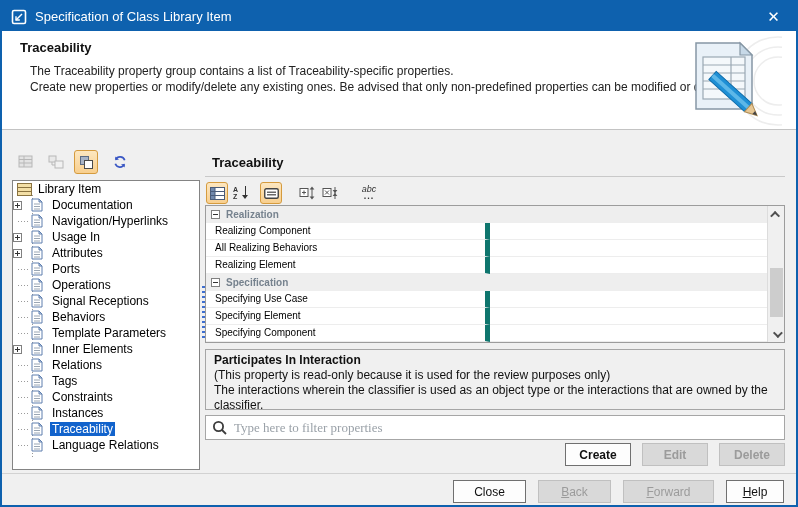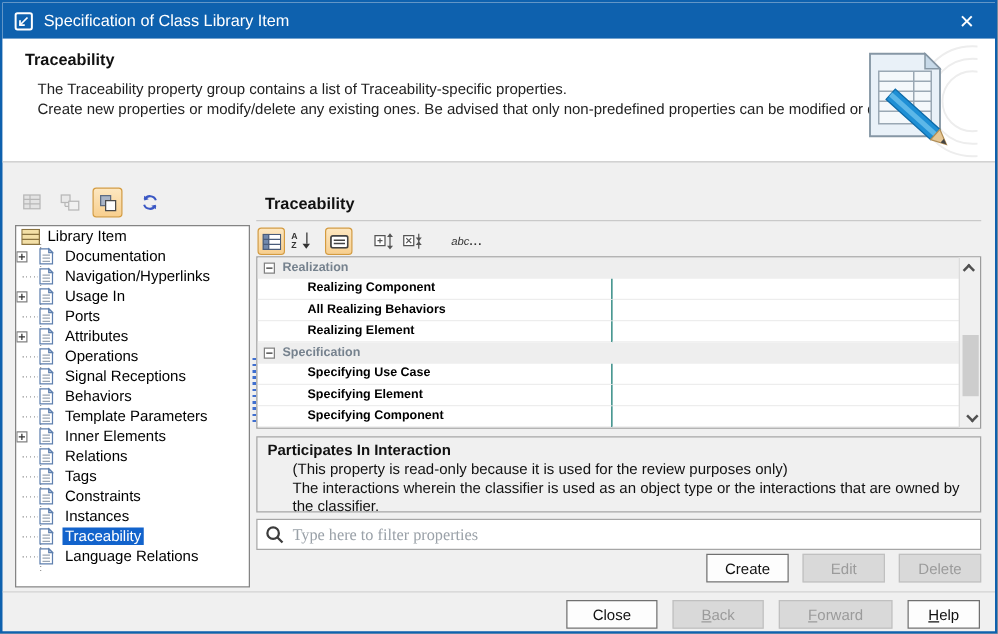--- a/index.html
+++ b/index.html
@@ -55,60 +55,60 @@
   .rp-sep { position:absolute; left:203px; top:174px; width:580px; height:1px; background:#c9c9c9; }
   .props-toolbar { position:absolute; left:204px; top:179px; height:24px; display:flex; align-items:center; }
   .pbtn { height:22px; min-width:22px; padding:0 2px; display:flex; align-items:center; justify-content:center;
     border:1px solid transparent; border-radius:3px; }
   .pbtn.selected { background:linear-gradient(#fde7c0,#f8cf8e); border:1px solid #d59b3e; }
   .sort-glyph { display:flex; align-items:center; gap:1px; }
   .sort-letters { display:flex; flex-direction:column; font-size:7px; font-weight:bold; line-height:7px; color:#333; }
   .sort-arrow { width:0; height:0; border-left:3px solid transparent; border-right:3px solid transparent;
     border-top:4px solid #333; position:relative; top:4px; }
   .sort-stem { width:1px; height:9px; background:#333; position:relative; left:3px; top:-1px; }
-  .abc-glyph { display:flex; flex-direction:row; align-items:center; line-height:7px; }
+  .abc-glyph { display:flex; flex-direction:column; align-items:center; line-height:7px; }
   .abc-top { font-size:9px; font-style:italic; color:#333; }
   .abc-dots { font-size:9px; font-weight:bold; color:#333; letter-spacing:1px; }
   
   .prop-table { position:absolute; left:203px; top:203px; width:580px; height:138px;
     background:#fff; border:1px solid #9c9c9c; }
   .prop-rows { position:absolute; left:0; top:0; width:562px; height:136px; overflow:hidden; }
   .prow { display:flex; height:17px; align-items:center; font-size:10px; }
   .prow.group { background:#eeeeee; font-weight:bold; color:#76828e; }
   .gexp { position:relative; width:9px; height:9px; background:#fff; border:1px solid #808080; margin:0 6px 0 5px; flex:0 0 9px; }
   .gexp .h { position:absolute; left:1px; top:3px; width:5px; height:1px; background:#333; }
-  .pname { width:284px; padding-left:40px; border-right:1px solid #0f766e; height:17px; line-height:16px;
-    border-bottom:1px solid #ededed;font-weight:bold; }
+  .pname { width:284px; padding-left:9px; border-right:5px solid #0f766e; height:17px; line-height:16px;
+    border-bottom:1px solid #ededed; }
   .pvalue { flex:1; height:17px; border-bottom:1px solid #ededed; }
   
   .scrollbar { position:absolute; right:0; top:0; width:17px; height:136px; background:#f0f0f0; border-left:1px solid #dcdcdc; }
   .sb-btn { position:absolute; left:0; width:17px; height:16px; display:flex; align-items:center; justify-content:center; }
   .sb-up { top:0; } .sb-down { bottom:0; }
   .chev { width:7px; height:7px; border-left:2px solid #505050; border-top:2px solid #505050; }
   .chev.up { transform:rotate(45deg) translateY(2px); }
   .chev.down { transform:rotate(225deg) translateY(2px); }
   .sb-thumb { position:absolute; left:2px; top:62px; width:13px; height:49px; background:#cdcdcd; }
   
   .desc-panel { position:absolute; left:203px; top:347px; width:580px; height:61px;
     border:1px solid #a6a6a6; background:#f0f0f0; padding:3px 8px; font-size:12px; color:#111; }
   .desc-title { font-weight:bold; margin-bottom:1px; }
-  .desc-line { line-height:15px;margin-left:20px; }
+  .desc-line { line-height:15px; }
   
   .filter-box { position:absolute; left:203px; top:413px; width:580px; height:25px;
     background:#fff; border:1px solid #a6a6a6; display:flex; align-items:center; }
   .filter-icon { margin:0 6px 0 6px; width:16px; height:16px; flex:0 0 16px; }
   .filter-input { flex:1; border:none; outline:none; font-size:13px; height:20px;
     font-family:Liberation Serif, serif; color:#222; background:transparent; }
   .filter-input::placeholder { color:#9aa1a8; opacity:1; }
   
   .btn { height:23px; font-size:12px; font-family:"Liberation Sans",sans-serif;
     background:#fdfdfd; border:1px solid #707070; color:#111; cursor:pointer; }
   .btn.dis { background:#d9d9d9; border:1px solid #c0c0c0; color:#9b9b9b; cursor:default; }
   .action-row { position:absolute; left:203px; top:441px; width:580px; display:flex; justify-content:flex-end; gap:11px; }
-  .action-row .btn { width:66px; }
+  .action-row .btn { width:66px;font-weight:bold; }
   .footer-sep { position:absolute; left:0; top:471px; width:100%; height:1px; background:#d2d2d2; }
   .footer-row { position:absolute; right:12px; top:478px; display:flex; gap:12px; }
   .footer-row .btn:nth-child(1){ width:73px; }
   .footer-row .btn:nth-child(2){ width:73px; }
   .footer-row .btn:nth-child(3){ width:91px; }
   .footer-row .btn:nth-child(4){ width:58px; }
 </style>
 </head>
 <body>
 
@@ -249,50 +249,50 @@
               <path d="M8 1 l3 3 h-3 z" fill="#cddcee" stroke="#5e7fae"></path>
               <line x1="3" y1="6" x2="9" y2="6" stroke="#9aa6b4"></line>
               <line x1="3" y1="8.5" x2="9" y2="8.5" stroke="#9aa6b4"></line>
               <line x1="3" y1="11" x2="9" y2="11" stroke="#9aa6b4"></line>
             </svg>
           </span>
           <span class="tlabel">Usage In</span>
         </div>
         <div class="trow">
           <span class="tcell">
-            <span class="stub"></span>
-          </span>
-          <span class="ticon">
-            <svg width="12" height="14" viewBox="0 0 12 14">
-              <path d="M1 1 h7 l3 3 v9 h-10 z" fill="#fff" stroke="#5e7fae"></path>
-              <path d="M8 1 l3 3 h-3 z" fill="#cddcee" stroke="#5e7fae"></path>
-              <line x1="3" y1="6" x2="9" y2="6" stroke="#9aa6b4"></line>
-              <line x1="3" y1="8.5" x2="9" y2="8.5" stroke="#9aa6b4"></line>
-              <line x1="3" y1="11" x2="9" y2="11" stroke="#9aa6b4"></line>
-            </svg>
-          </span>
-          <span class="tlabel">Ports</span>
-        </div>
-        <div class="trow">
-          <span class="tcell">
             <span class="expander">
               <span class="h"></span>
               <span class="v"></span>
             </span>
           </span>
           <span class="ticon">
             <svg width="12" height="14" viewBox="0 0 12 14">
               <path d="M1 1 h7 l3 3 v9 h-10 z" fill="#fff" stroke="#5e7fae"></path>
               <path d="M8 1 l3 3 h-3 z" fill="#cddcee" stroke="#5e7fae"></path>
               <line x1="3" y1="6" x2="9" y2="6" stroke="#9aa6b4"></line>
               <line x1="3" y1="8.5" x2="9" y2="8.5" stroke="#9aa6b4"></line>
               <line x1="3" y1="11" x2="9" y2="11" stroke="#9aa6b4"></line>
             </svg>
           </span>
           <span class="tlabel">Attributes</span>
+        </div>
+        <div class="trow">
+          <span class="tcell">
+            <span class="stub"></span>
+          </span>
+          <span class="ticon">
+            <svg width="12" height="14" viewBox="0 0 12 14">
+              <path d="M1 1 h7 l3 3 v9 h-10 z" fill="#fff" stroke="#5e7fae"></path>
+              <path d="M8 1 l3 3 h-3 z" fill="#cddcee" stroke="#5e7fae"></path>
+              <line x1="3" y1="6" x2="9" y2="6" stroke="#9aa6b4"></line>
+              <line x1="3" y1="8.5" x2="9" y2="8.5" stroke="#9aa6b4"></line>
+              <line x1="3" y1="11" x2="9" y2="11" stroke="#9aa6b4"></line>
+            </svg>
+          </span>
+          <span class="tlabel">Ports</span>
         </div>
         <div class="trow">
           <span class="tcell">
             <span class="stub"></span>
           </span>
           <span class="ticon">
             <svg width="12" height="14" viewBox="0 0 12 14">
               <path d="M1 1 h7 l3 3 v9 h-10 z" fill="#fff" stroke="#5e7fae"></path>
               <path d="M8 1 l3 3 h-3 z" fill="#cddcee" stroke="#5e7fae"></path>
               <line x1="3" y1="6" x2="9" y2="6" stroke="#9aa6b4"></line>

